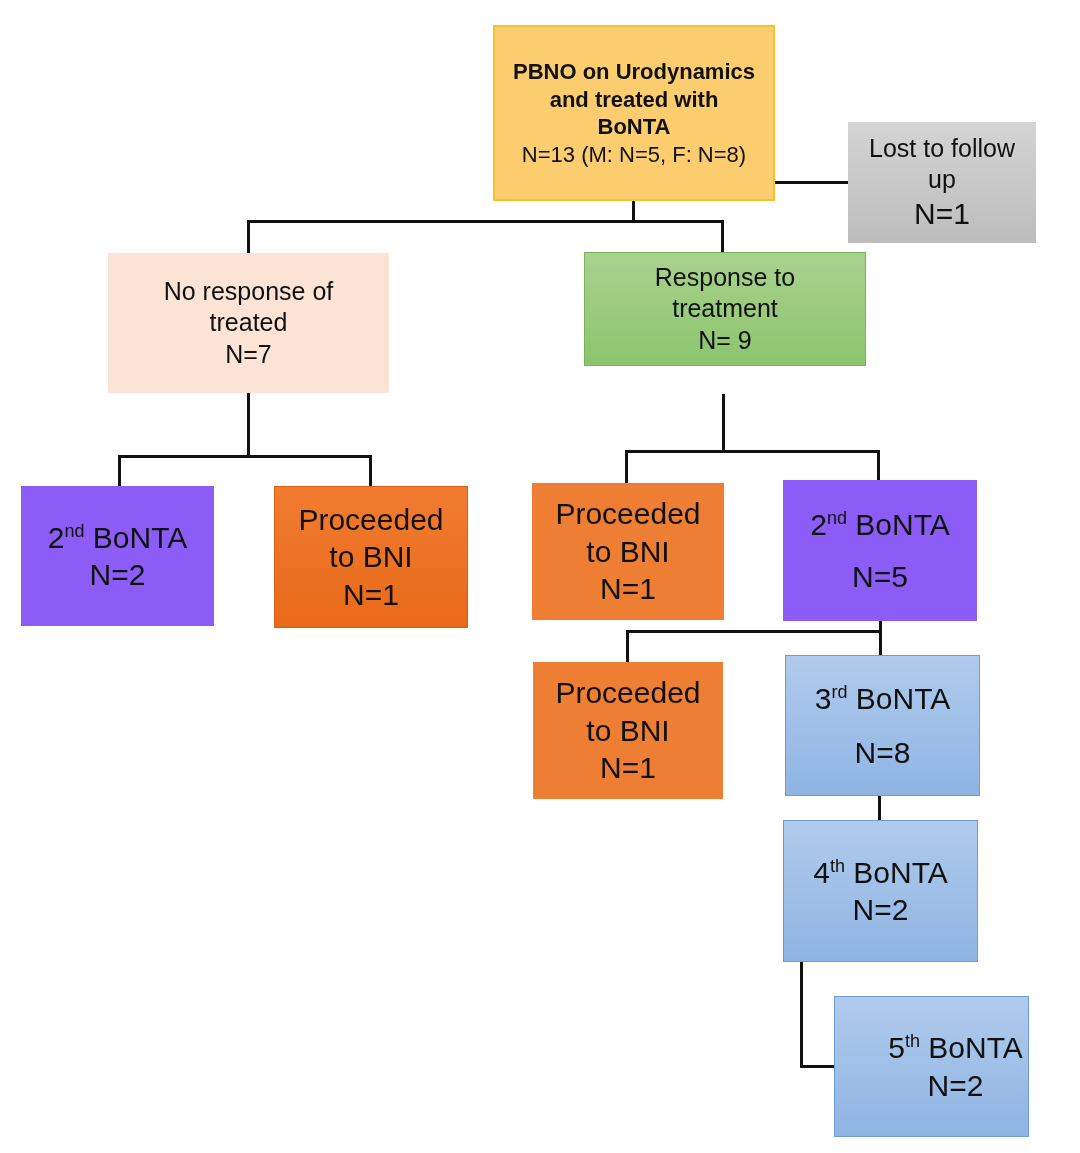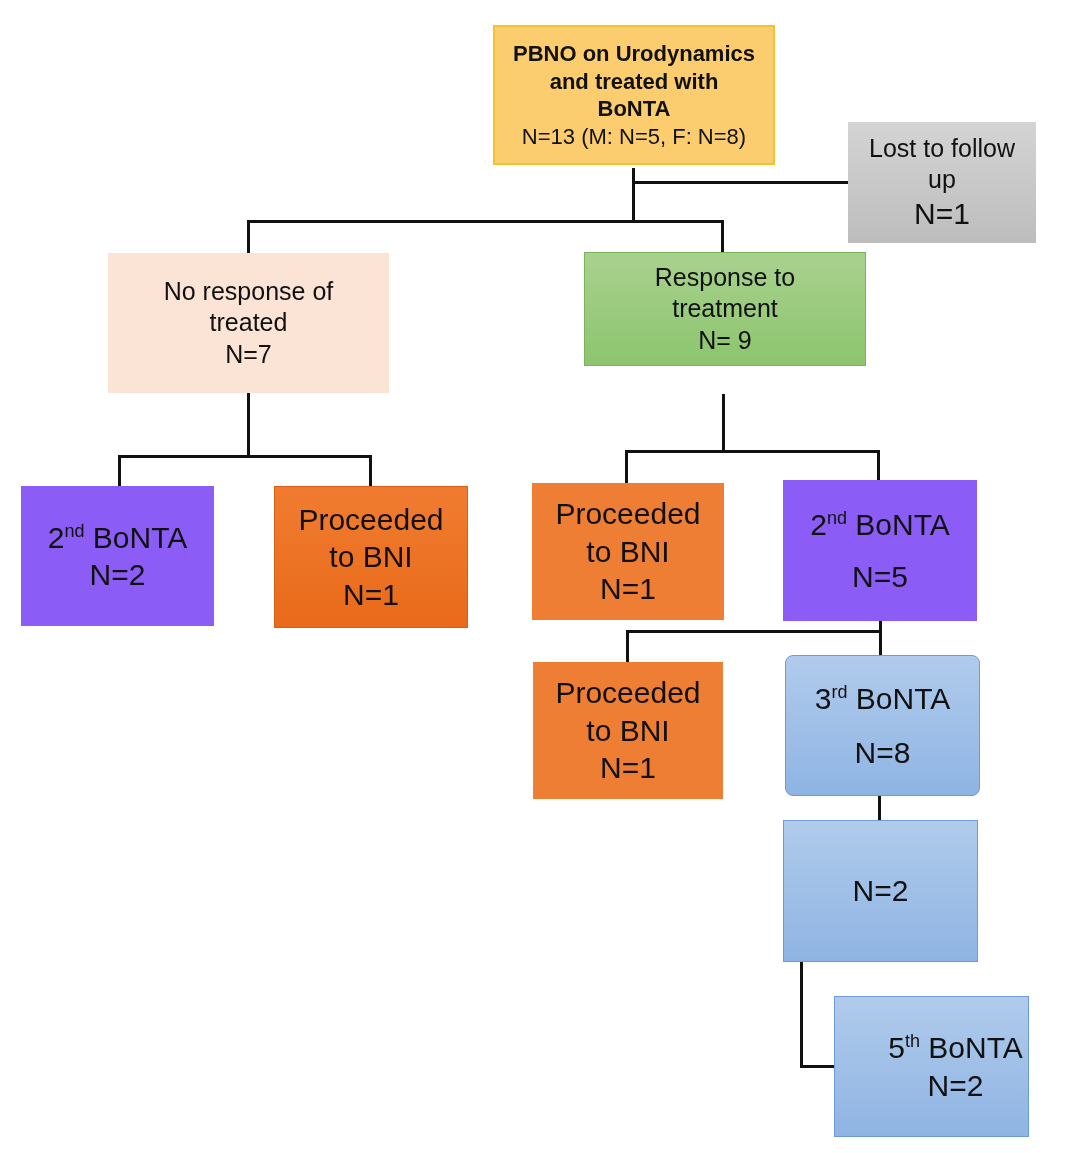--- a/index.html
+++ b/index.html
@@ -1,21 +1,21 @@
 <!DOCTYPE html>
 <html><head>
 <meta charset="utf-8">
 <style>
   html, body { margin:0; padding:0; background:#ffffff; }
   body { width:1080px; height:1153px; position:relative; overflow:hidden; font-family:"Liberation Sans", "DejaVu Sans", sans-serif; color:#111; }
   .box { position:absolute; box-sizing:border-box; display:flex; flex-direction:column; align-items:center; justify-content:center; text-align:center; line-height:1.25; }
   .box span { display:block; }
   .line { position:absolute; background:#111; }
   sup { font-size:0.6em; vertical-align:super; line-height:0; }
-  #root { left:493px; top:25px; width:282px; height:140px; background:#fbcd6e; border:2px solid #f2c232; font-size:22px; }
+  #root { left:493px; top:25px; width:282px; height:176px; background:#fbcd6e; border:2px solid #f2c232; font-size:22px; }
   #root .b { font-weight:bold; }
   #lost { left:848px; top:122px; width:188px; height:121px; background:linear-gradient(#d4d4d4,#bdbdbd); font-size:25px; }
   #lost .big { font-size:30px; }
   #noresp { left:108px; top:253px; width:281px; height:140px; background:#fbe4d5; font-size:25px; }
   #resp { left:584px; top:252px; width:282px; height:114px; background:linear-gradient(#a9d18e,#8cc56e); border:1px solid #7ab35c; font-size:25px; }
   .light { background:#8b5cf6; font-size:30px; }
   .orange { background:linear-gradient(#f07c31,#e96a1a); font-size:30px; border:1px solid #d95f12; }
   .orange2 { background:#ee7e33; font-size:30px; }
   .blue { background:linear-gradient(#b0cbec,#8fb4e3); border:1px solid #6d9bd6; font-size:30px; }
   #nr-2nd { left:21px; top:486px; width:193px; height:140px; }
@@ -100,25 +100,26 @@
   <span><span style="display:inline">2</span><sup>nd</sup><span style="display:inline"> BoNTA</span></span>
   <span>N=5</span>
 </div>
 
 <div class="box orange2" id="r2-bni">
   <span>Proceeded</span>
   <span>to BNI</span>
   <span>N=1</span>
 </div>
 
-<div class="box blue" id="third" style="gap:16px;border-radius:8px;">
+<div class="box blue" id="third" style="gap:16px;">
   <span><span style="display:inline">3</span><sup>rd</sup><span style="display:inline"> BoNTA</span></span>
   <span>N=8</span>
 </div>
 
 <div class="box blue" id="fourth">
+  <span><span style="display:inline">4</span><sup>th</sup><span style="display:inline"> BoNTA</span></span>
   <span>N=2</span>
 </div>
 
 <div class="box blue" id="fifth">
   <span><span style="display:inline">5</span><sup>th</sup><span style="display:inline"> BoNTA</span></span>
   <span>N=2</span>
 </div>
 
 </body></html>

